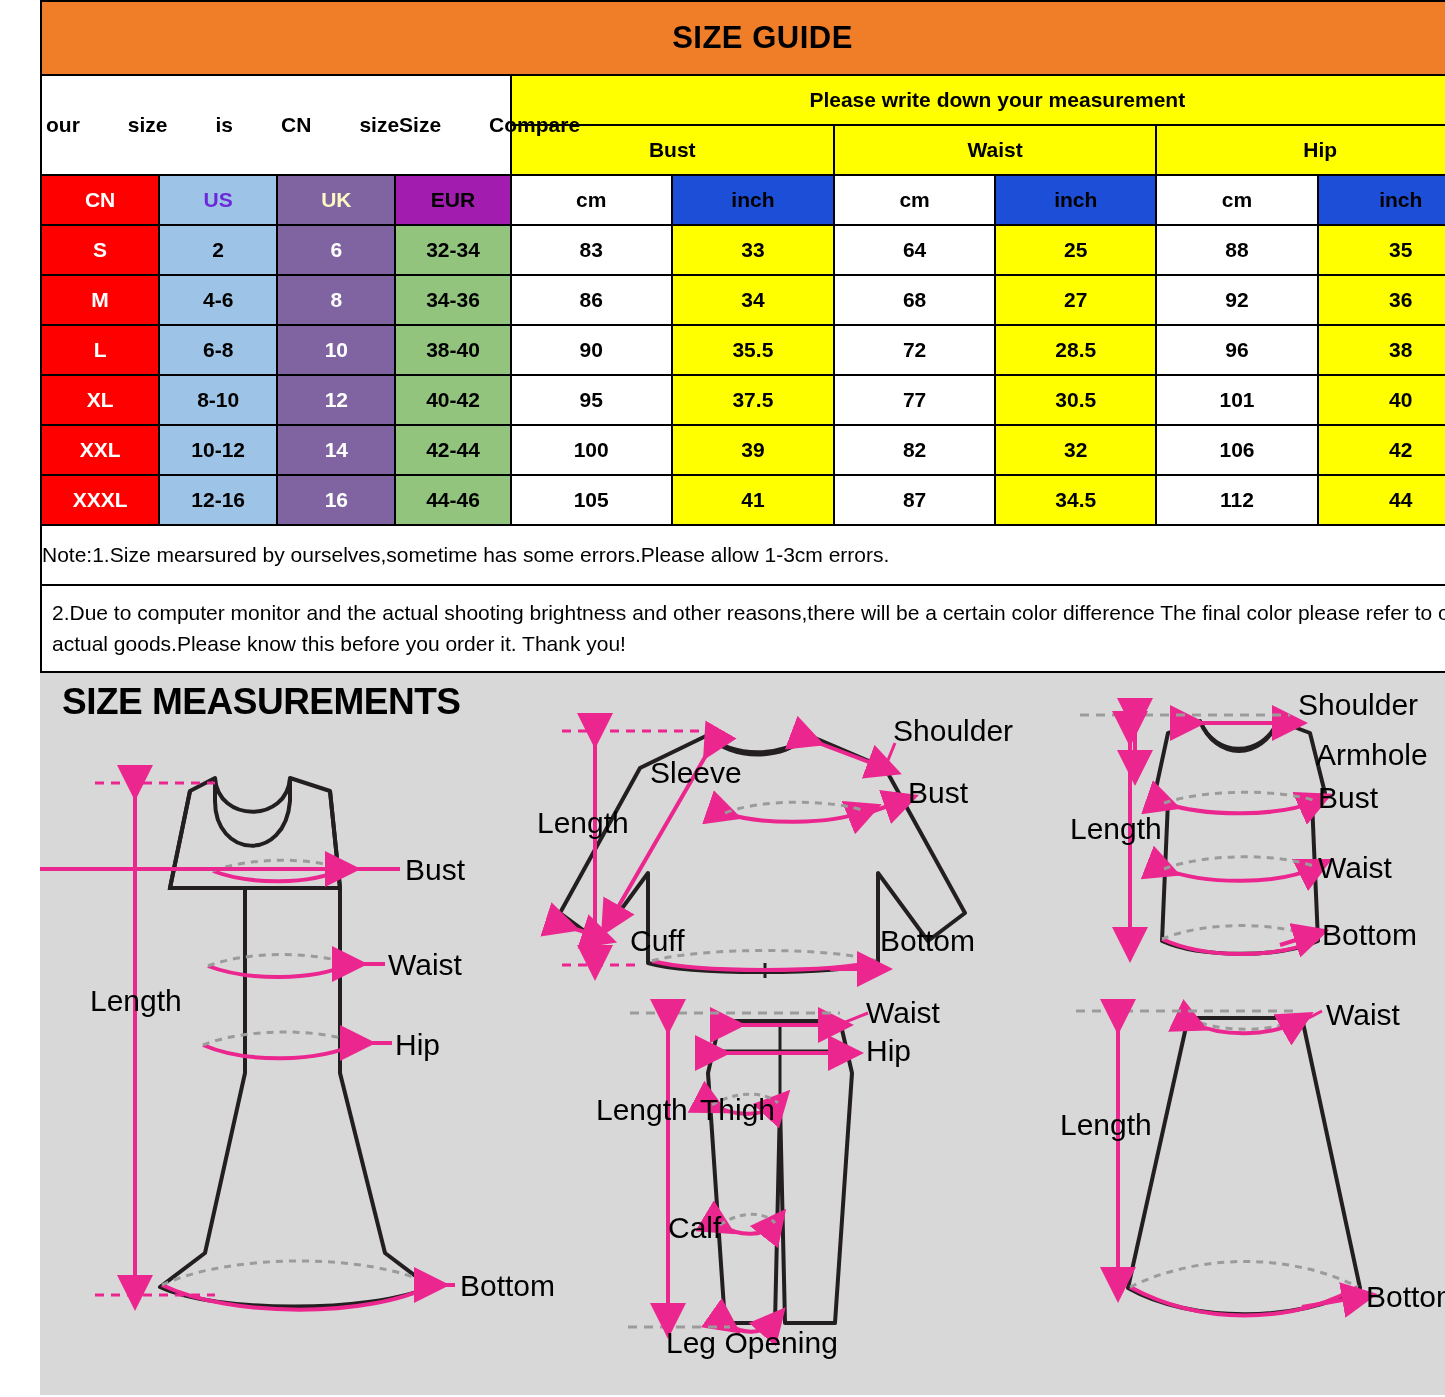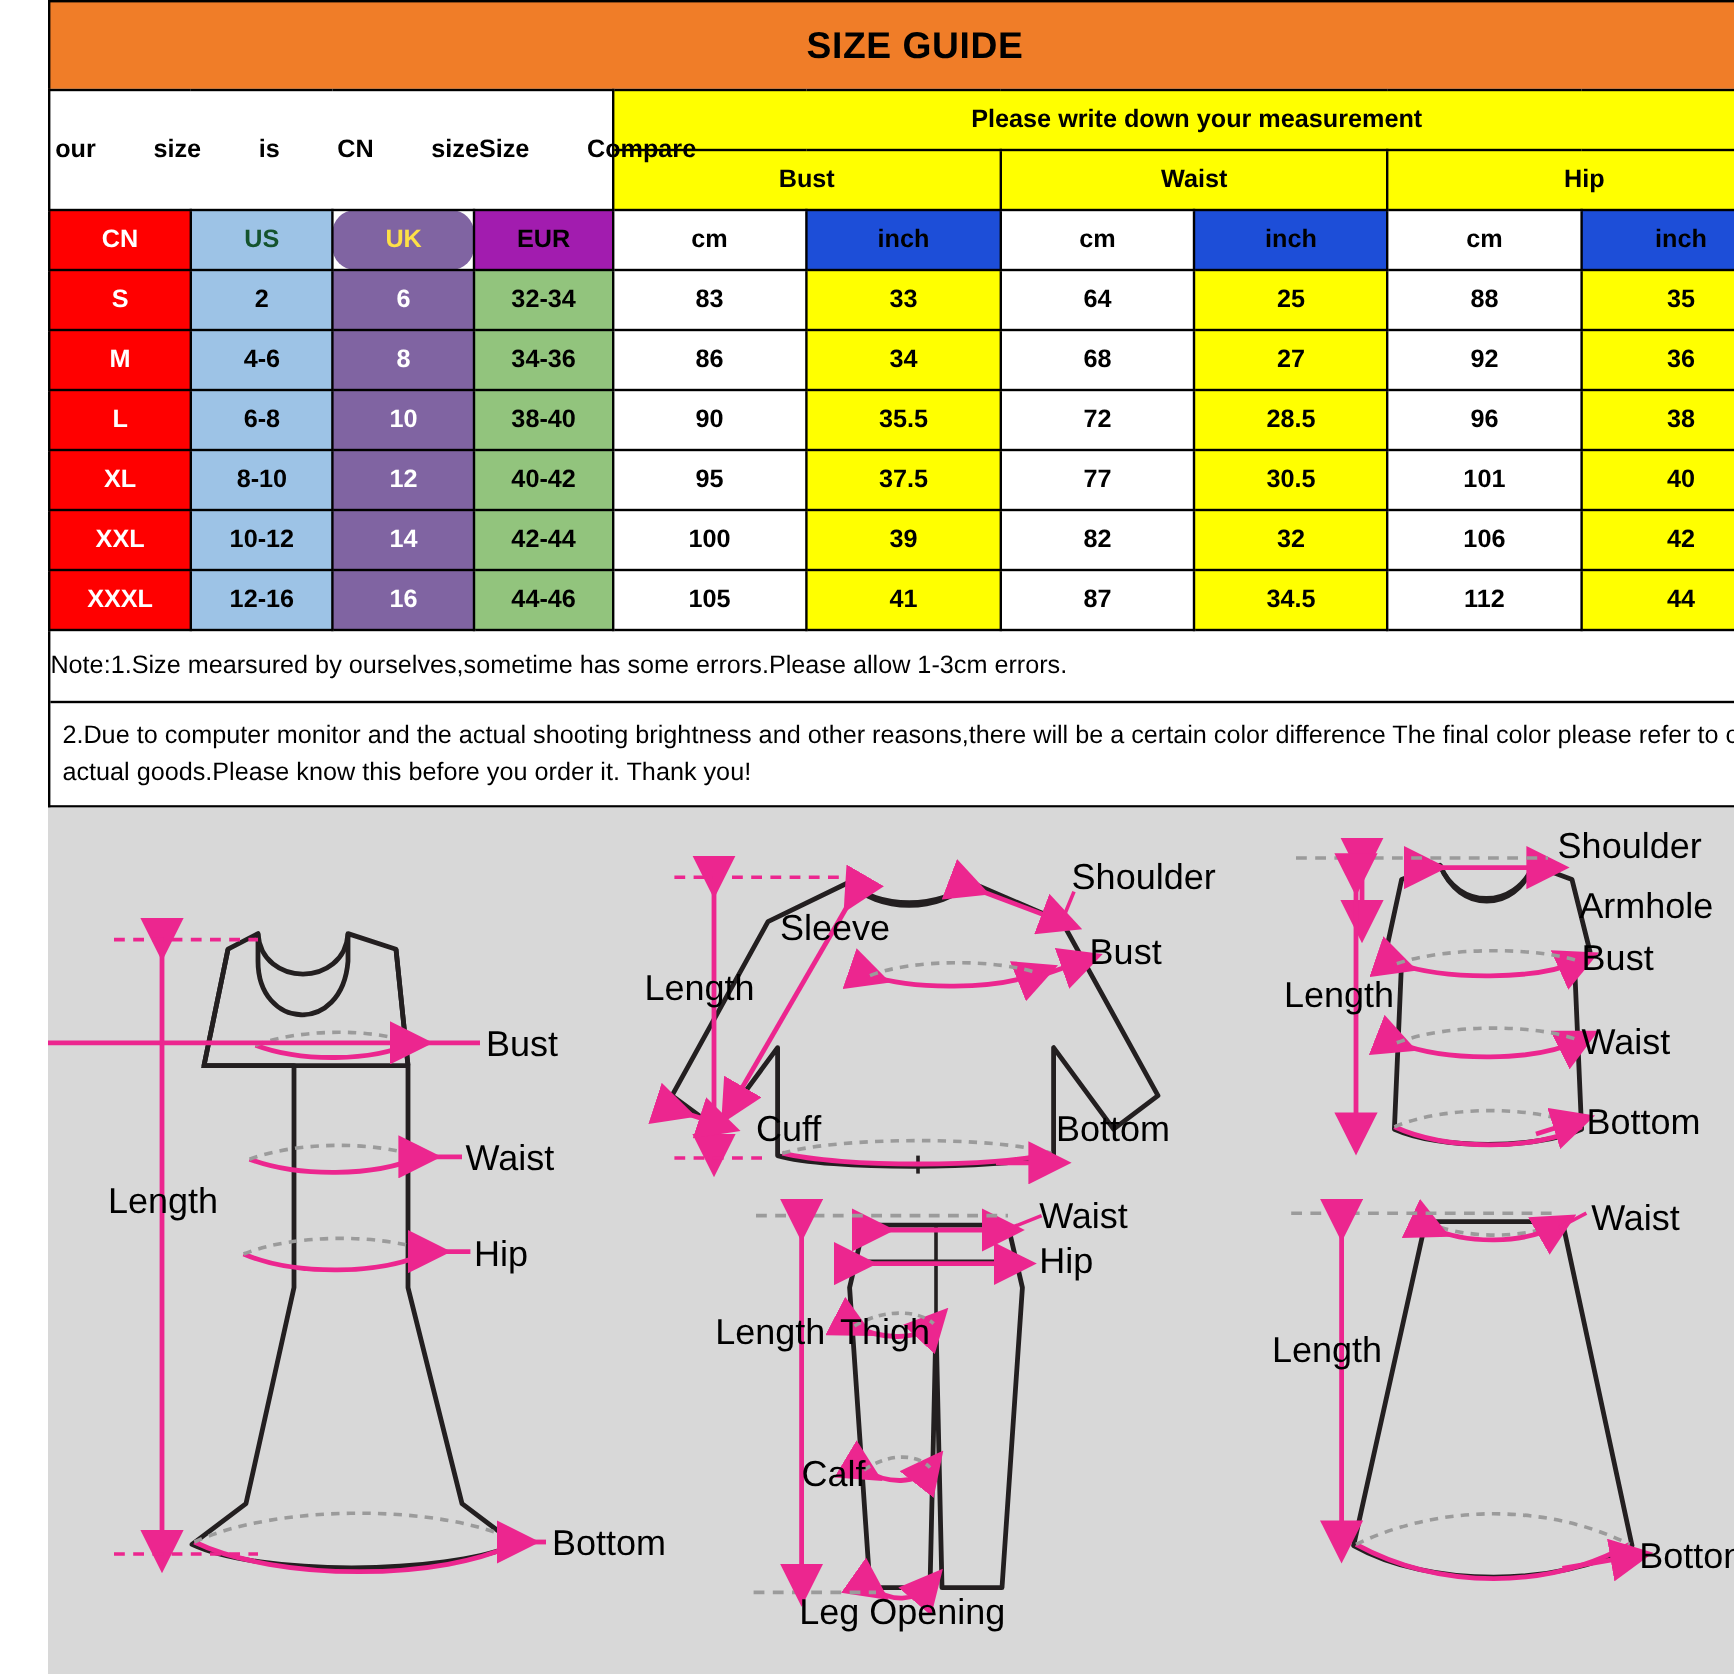--- a/index.html
+++ b/index.html
@@ -69,22 +69,22 @@
     font-size: 21px;
   }
   .sub-head {
     background: #FFFF00;
     height: 48px;
     font-size: 22px;
   }
   .unit-cm { background: #ffffff; border-radius: 22px; }
   .unit-inch { background: #1d4ed8; }
   .c-cn { background: #FF0000; color: #ffffff; }
-  .c-us { background: #9DC3E6; color: #14532d; }
-  .c-uk { background: #8064A2; color: #fde047; border-radius: 19px; }
+  .c-us { background: #9DC3E6; color: #6d28d9; }
+  .c-uk { background: #8064A2; color: #fef9c3; }
   .c-eur { background: #a21caf; color: #000; }
   .cell-cn { background: #FF0000; color: #ffffff; }
   .cell-us { background: #9DC3E6; color: #000; }
   .cell-uk { background: #8064A2; color: #ffffff; }
   .cell-eur { background: #92C47D; color: #000; }
   .cell-cm { background: #ffffff; color: #000; }
   .cell-inch { background: #FFFF00; color: #000; }
 
   
   .notes {
@@ -257,20 +257,21 @@
       </tr>
     </tbody>
   </table>
 
   <div class="notes">
     <div class="note-row first">Note:1.Size mearsured by ourselves,sometime has some errors.Please allow 1-3cm errors.</div>
     <div class="note-row">2.Due to computer monitor and the actual shooting brightness and other reasons,there will be a certain color difference The final color please refer to our actual goods.Please know this before you order it. Thank you!</div>
   </div>
 
   <div class="measurements">
+    <h2>SIZE MEASUREMENTS</h2>
 
     <svg width="1445" height="722" viewBox="0 0 1445 722">
       <defs>
         <marker id="ah" markerWidth="9" markerHeight="9" refX="4.5" refY="4.5" orient="auto">
           <path d="M0,0 L9,4.5 L0,9 z" fill="#EC268F"></path>
         </marker>
       </defs>
 
       <g>
         <path d="M175,105 L175,128 C175,185 245,190 250,128 L250,105

